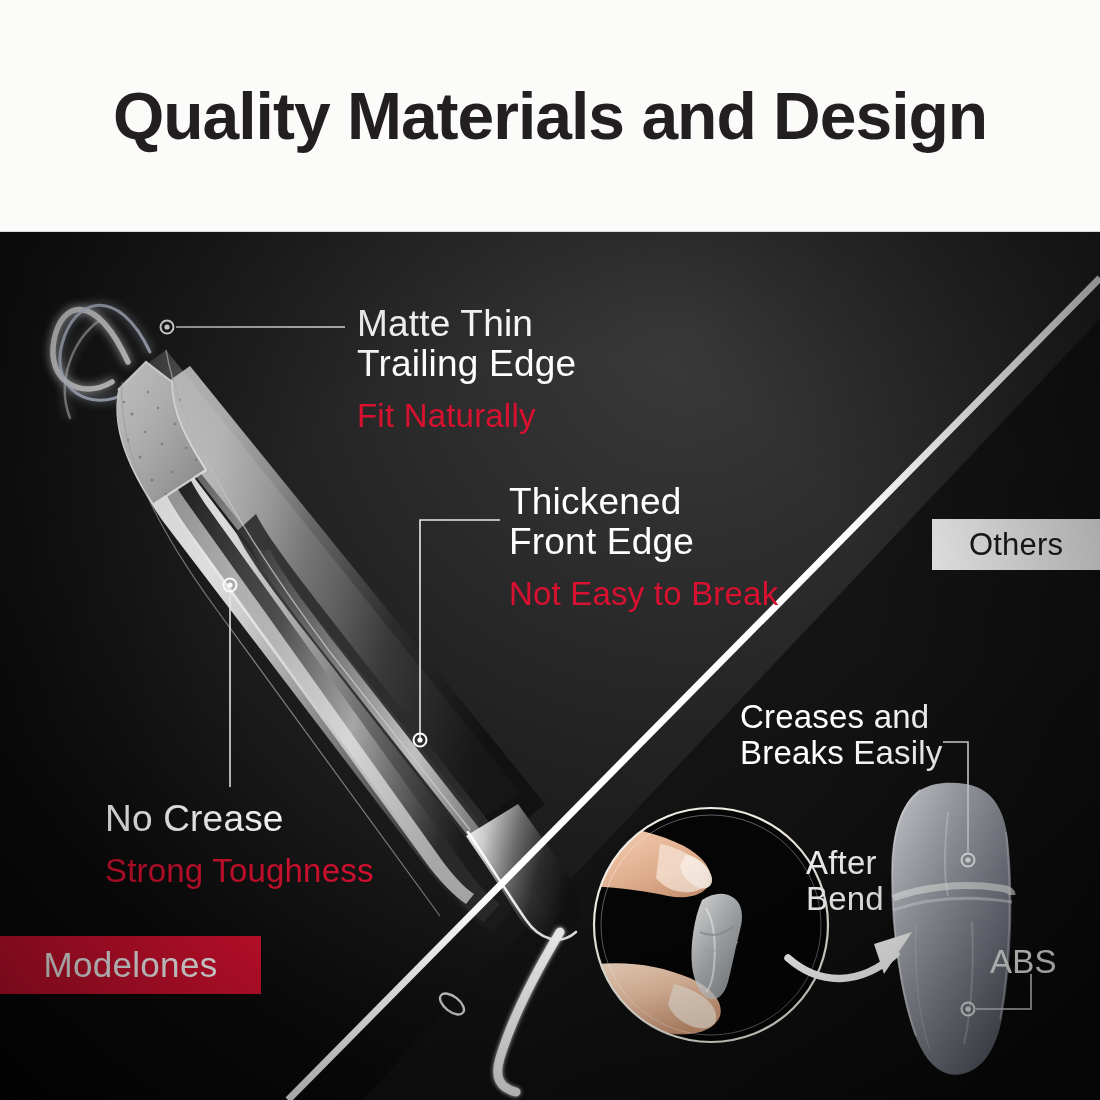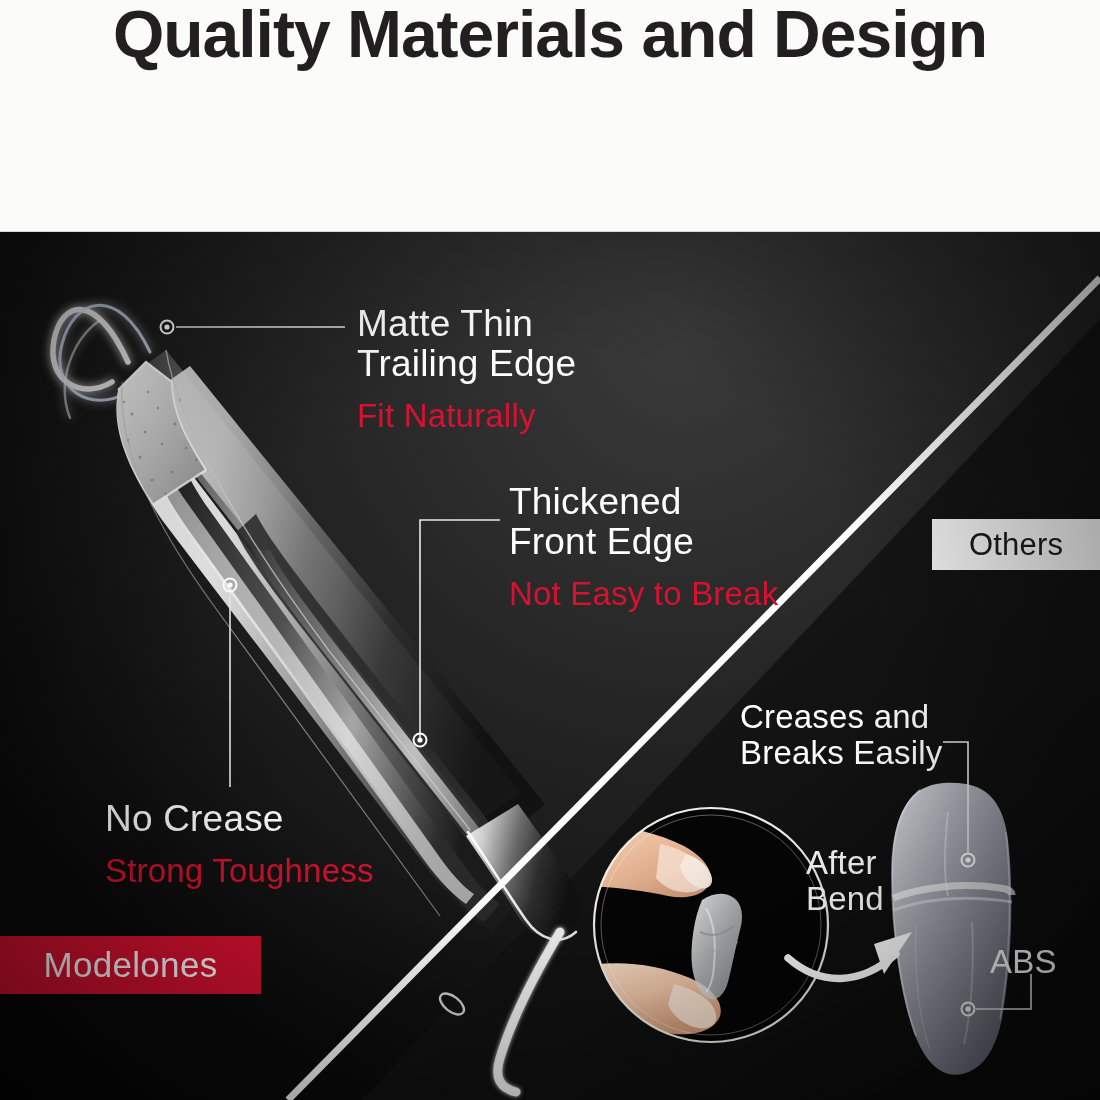--- a/index.html
+++ b/index.html
@@ -2,21 +2,21 @@
 <html><head>
 <meta charset="utf-8">
 <style>
   html,body{margin:0;padding:0;background:#fff;}
   body{width:1100px;height:1100px;overflow:hidden;font-family:"Liberation Sans",sans-serif;}
 
   #page{position:relative;width:1100px;height:1100px;overflow:hidden;background:#fafafa;}
 
   
   #header{position:absolute;left:0;top:0;width:1100px;height:232px;background:#fbfbfa;
-          display:flex;justify-content:center;}
+          display:flex;align-items:center;justify-content:center;}
   #header-title{font-size:66px;line-height:1.04;font-weight:700;color:#231f20;text-align:center;
                 letter-spacing:-1px;width:1060px;}
   #header-title .l2{display:block;}
   #header-rule{position:absolute;left:0;top:231px;width:1100px;height:1px;background:#d8d8d8;}
 
   
   #stage{position:absolute;left:0;top:232px;width:1100px;height:868px;overflow:hidden;
          background:#000;}
   #stage-bg{position:absolute;inset:0;
             background:

